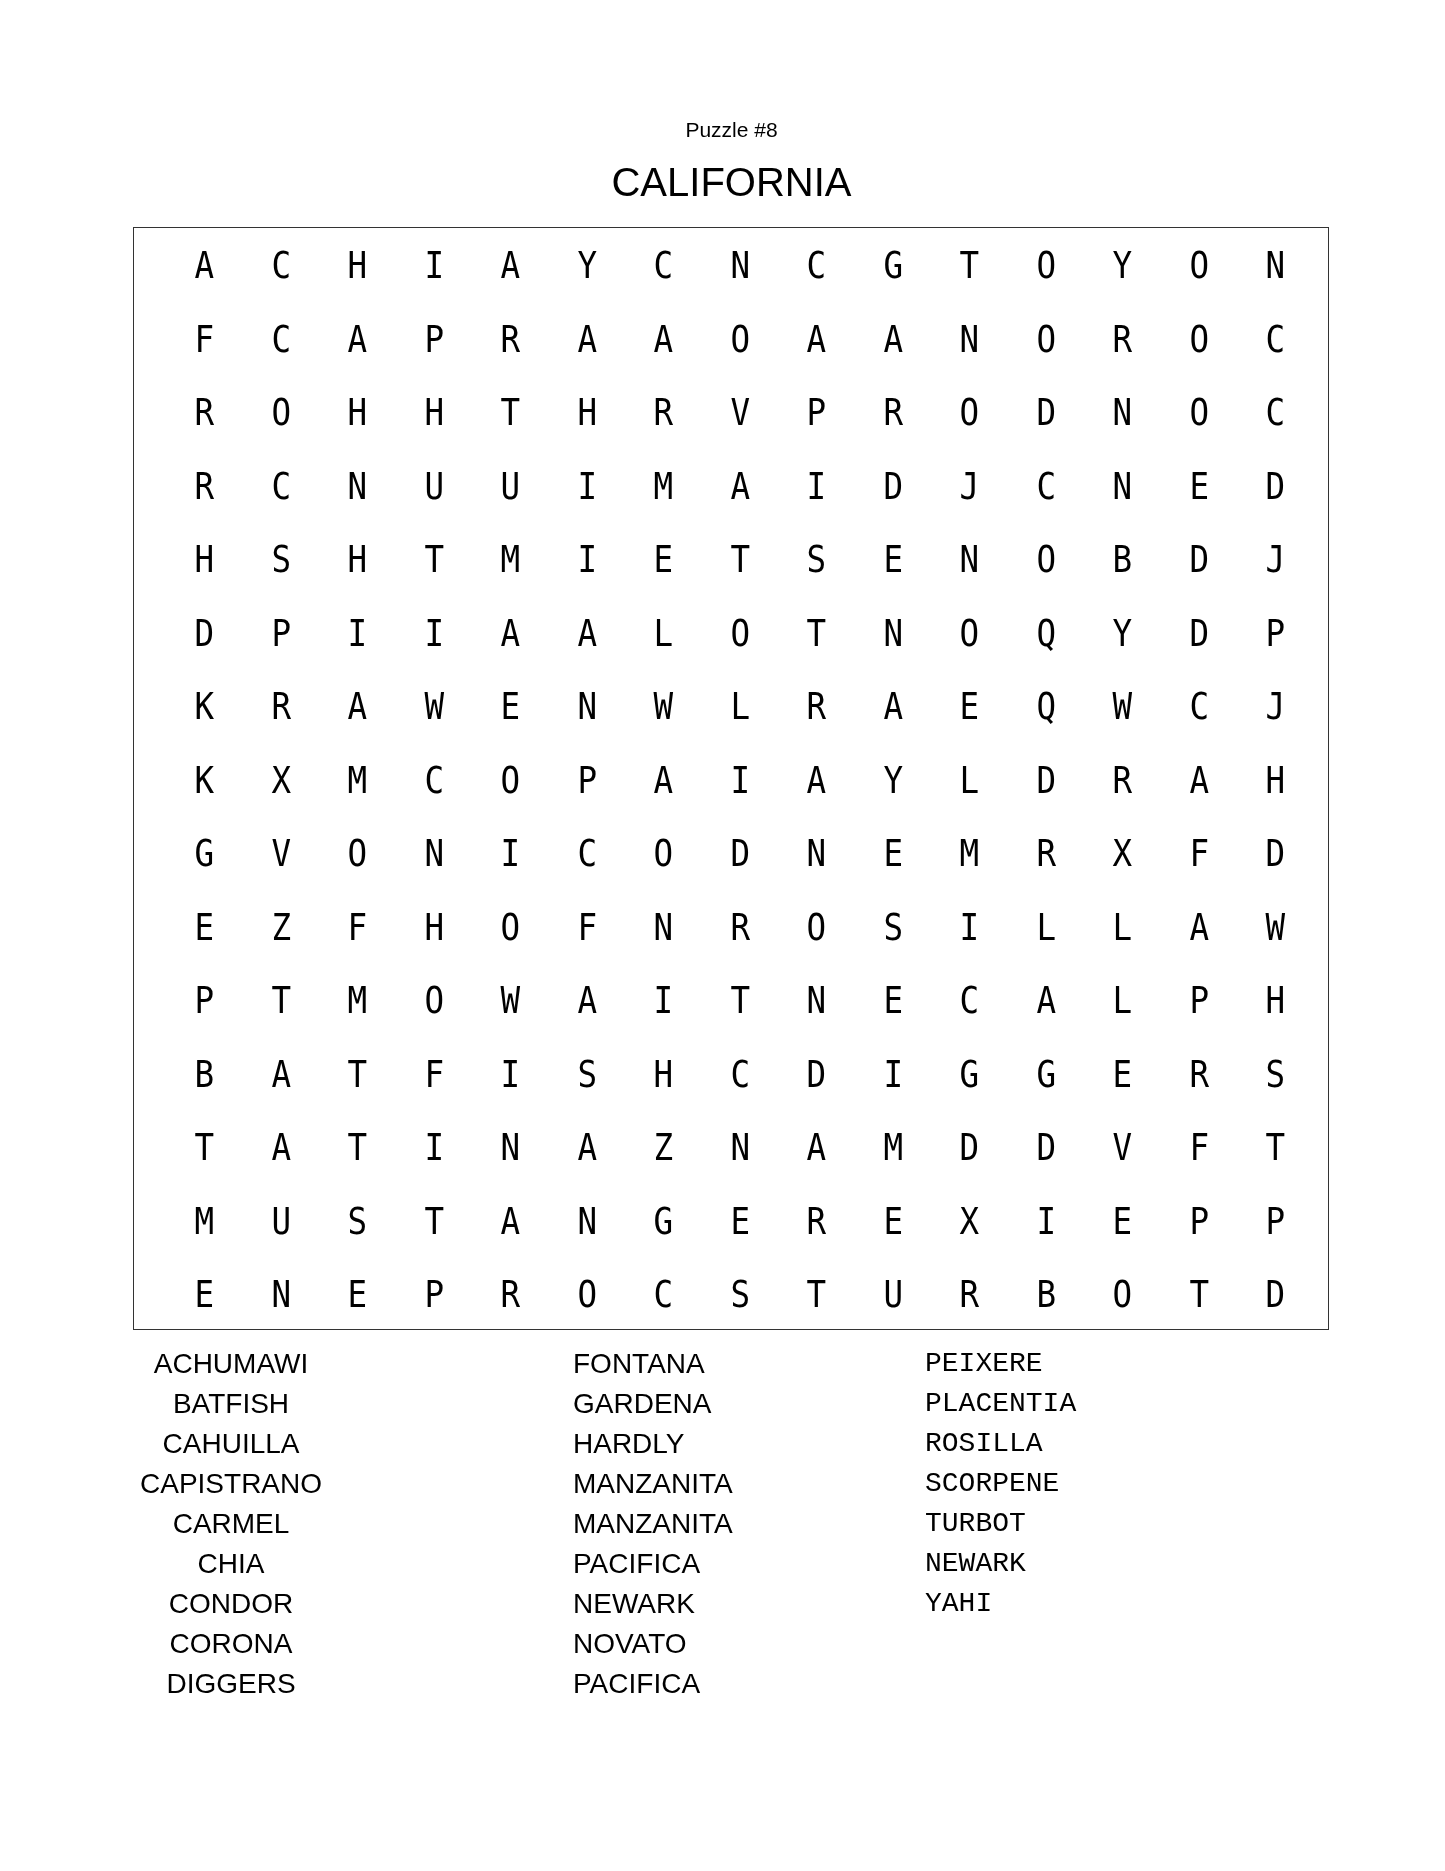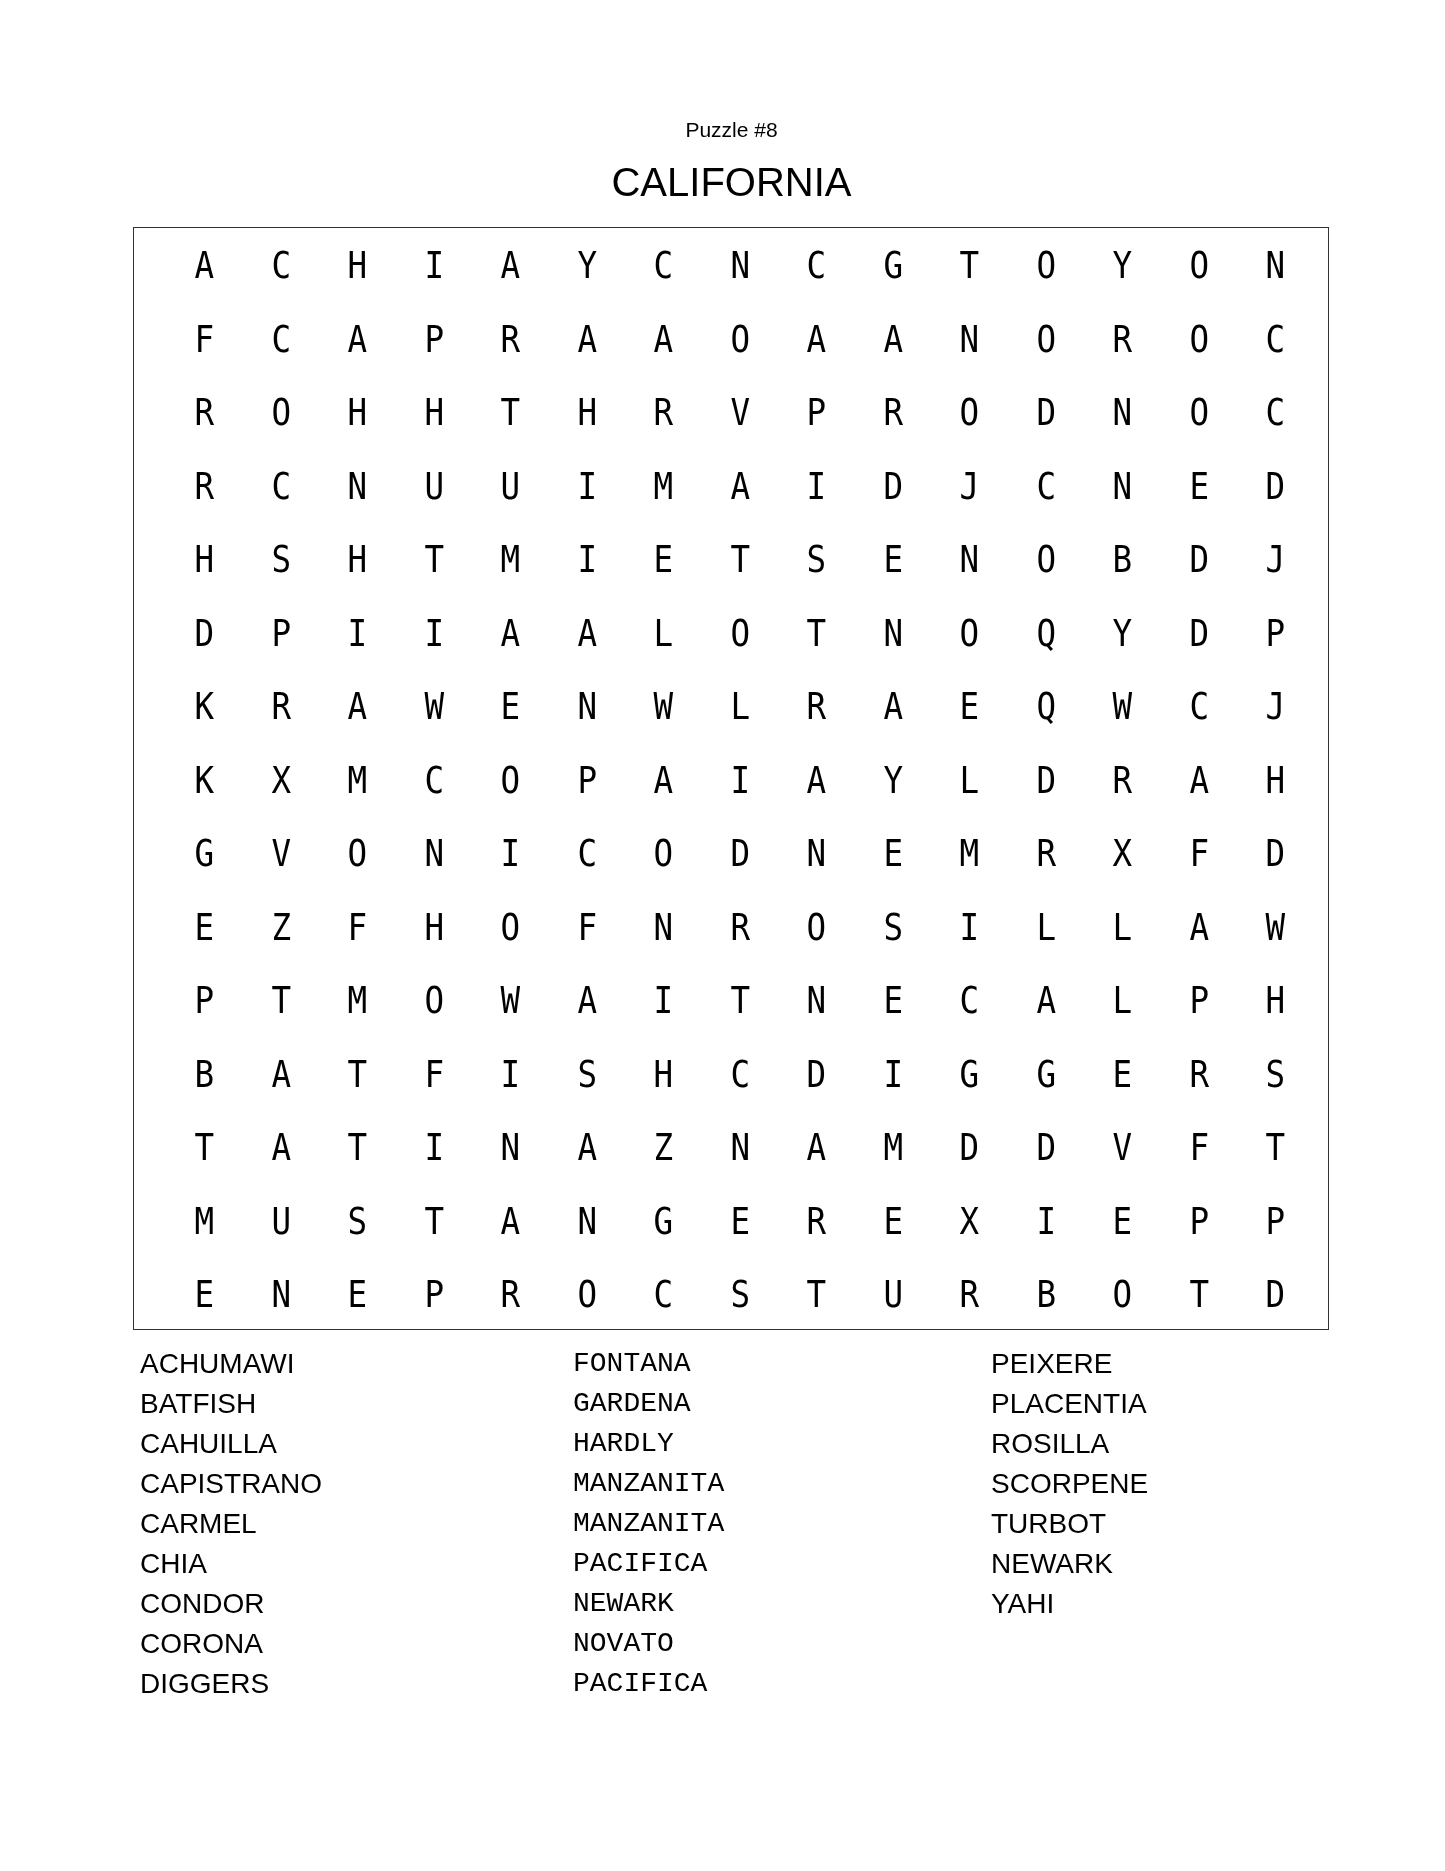--- a/index.html
+++ b/index.html
@@ -32,23 +32,23 @@
       display: flex; align-items: center; justify-content: center;
       font-family: "DejaVu Sans Mono", monospace;
       font-size: 37px; line-height: 1;
       transform: scaleX(0.88);
     }
     .wordlist {
       position: absolute; top: 1344px; left: 140px;
       width: 1200px; height: 340px;
     }
     .col { position: absolute; top: 0; }
-    .col-1 { left: 0; }
-    .col-2 { left: 433px; font-family: Liberation Mono, monospace; }
-    .col-3 { left: 851px; }
+    .col-1 { left: 0; text-align: center; }
+    .col-2 { left: 433px; }
+    .col-3 { left: 785px; font-family: Liberation Mono, monospace; }
     .word {
       font-size: 28px; line-height: 40px; height: 40px;
       white-space: nowrap;
     }
   </style>
 </head>
 <body>
 
 <div class="subtitle">Puzzle #8</div>
 <div class="title">CALIFORNIA</div>

